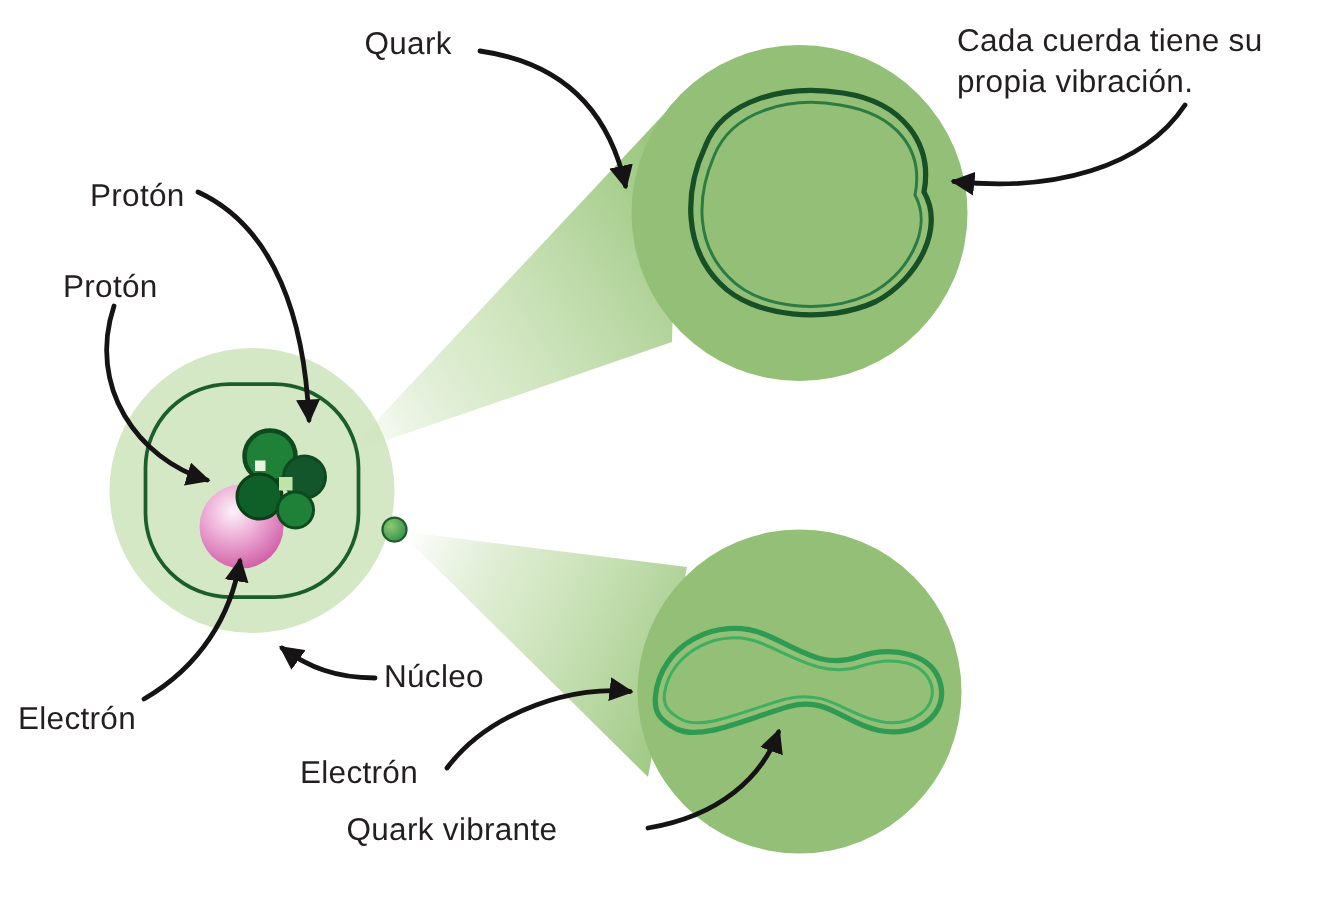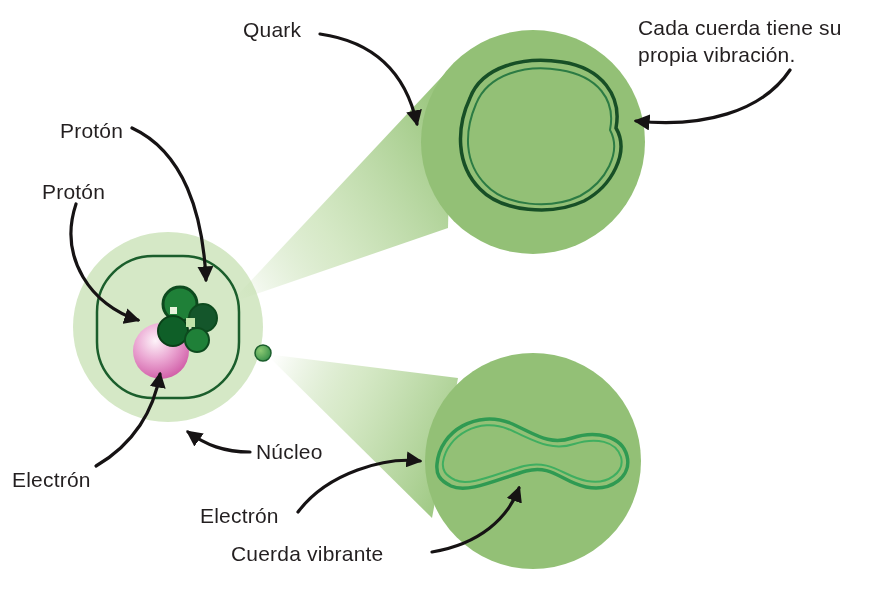--- a/index.html
+++ b/index.html
@@ -100,15 +100,15 @@
   <div class="label" style="left:60px;top:119px">Protón</div>
 
   <div class="label" style="left:42px;top:180px">Protón</div>
 
   <div class="label" style="left:12px;top:468px">Electrón</div>
 
   <div class="label" style="left:256px;top:440px">Núcleo</div>
 
   <div class="label" style="left:200px;top:504px">Electrón</div>
 
-  <div class="label" style="left:231px;top:542px">Cuerda vibrante</div>
+  <div class="label" style="left:231px;top:542px">Quark vibrante</div>
 
 </div>
 
 </body></html>

